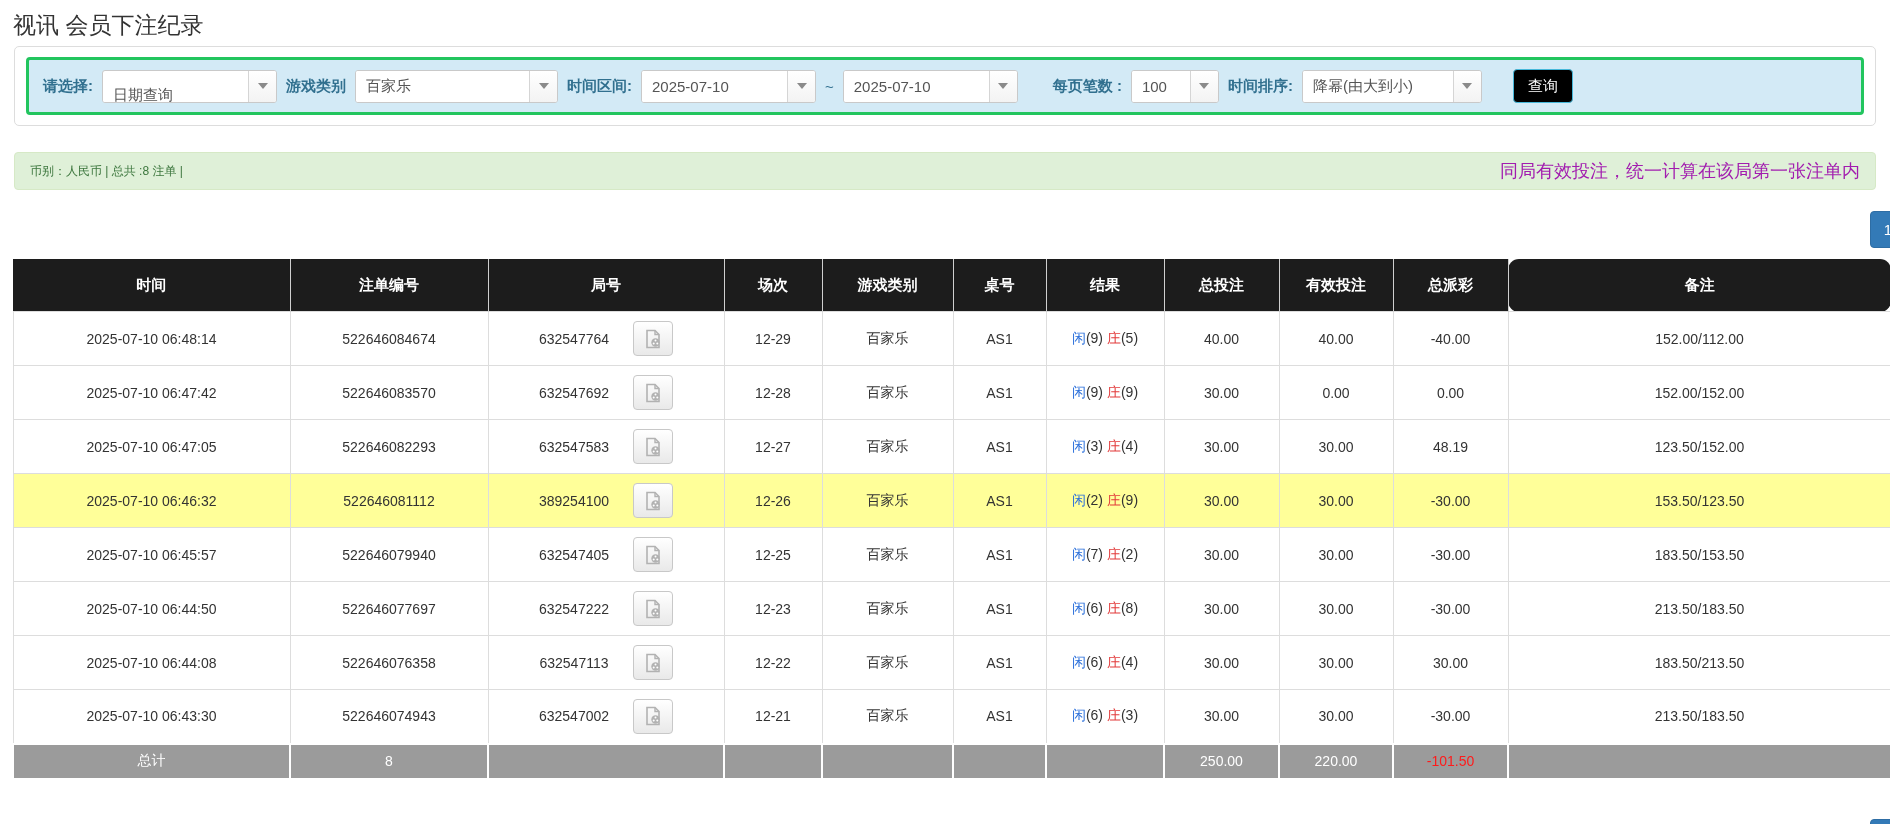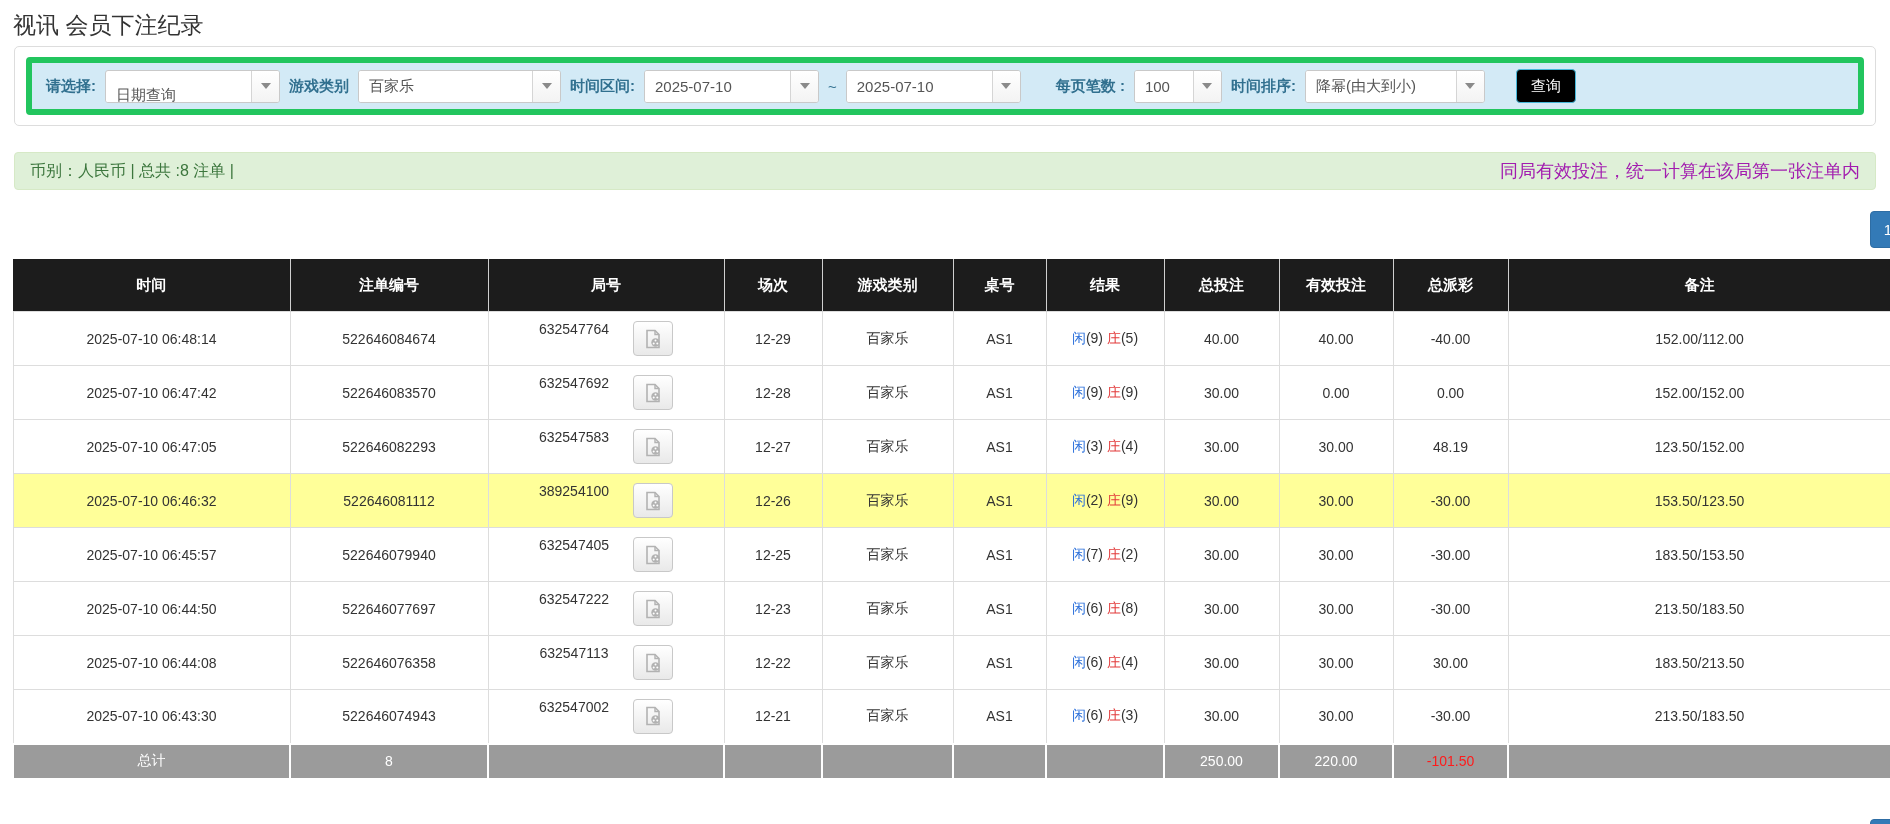--- a/index.html
+++ b/index.html
@@ -10,21 +10,21 @@
   .page-title{
     position:absolute;left:13px;top:10px;font-size:23px;color:#333;font-weight:400;
   }
   
   .filter-outer{
     position:absolute;left:14px;top:46px;width:1862px;height:80px;
     border:1px solid #ddd;border-radius:5px;background:#fff;box-sizing:border-box;
   }
   .filter-bar{
     position:absolute;left:11px;top:10px;right:11px;bottom:10px;
-    background:#d3eaf6;border:6px solid #22c55e;border-radius:4px;
+    background:#d3eaf6;border:3px solid #22c55e;border-radius:4px;
     display:flex;align-items:center;padding:0 14px;gap:9px;box-sizing:border-box;
     white-space:nowrap;
   }
   .f-label{font-weight:bold;color:#31708f;font-size:15px;}
   .tilde{color:#31708f;font-size:15px;}
   .combobox{
     display:inline-flex;height:33px;background:#fff;border:1px solid #c9c9c9;
     border-radius:3px;overflow:hidden;box-sizing:border-box;flex:0 0 auto;
   }
   .cb-input{
@@ -43,50 +43,50 @@
     height:34px;padding:0 14px;background:#000000;border:1px solid #46b8da;
     border-radius:4px;color:#fff;font-size:15px;margin-left:22px;cursor:pointer;
     font-family:inherit;
   }
   
   .summary-bar{
     position:absolute;left:14px;top:152px;width:1862px;height:38px;
     background:#dff0d8;border:1px solid #d6e9c6;border-radius:4px;box-sizing:border-box;
     display:flex;align-items:center;justify-content:space-between;padding:0 15px;
   }
-  .summary-left{color:#3c763d;font-size:16px;}
+  .summary-left{color:#3c763d;font-size:12px;}
   .summary-right{color:#a21caf;font-size:18px;}
   
   .page-btn{
     position:absolute;width:36px;height:37px;background:#337ab7;border:1px solid #2e6da4;
     border-radius:4px;color:#fff;font-size:15px;display:flex;align-items:center;
     justify-content:center;box-sizing:border-box;cursor:pointer;
   }
   .page-btn.top{right:-16px;top:211px;}
   .page-btn.bottom{right:-16px;top:819px;}
   
   table.bets{
     position:absolute;left:12px;top:259px;width:1878px;
     border-collapse:collapse;table-layout:fixed;
   }
   table.bets thead th{
     background:#1c1c1c;color:#fff;font-weight:bold;font-size:15px;height:36px;
     border-right:1px solid #cfcfcf;padding:8px;text-align:center;
   }
-  table.bets thead th:last-child{border-right:none;}
+  table.bets thead th:last-child{border-right:none;border-radius:11px;}
   table.bets tbody td{
     height:54px;border:1px solid #ddd;text-align:center;font-size:14px;color:#333;
     background:#fff;padding:0 4px;box-sizing:border-box;
   }
   table.bets tbody tr.highlight td{background:#ffff99;}
   .blue{color:#2a6fdb;}
   .neg{color:#e60000;}
   .p-label{color:#2a6fdb;}
   .b-label{color:#e23b3b;}
-  .round-wrap{display:inline-flex;gap:24px;vertical-align:middle;}
+  .round-wrap{display:inline-flex;align-items:center;gap:24px;vertical-align:middle;}
   .video-btn{
     width:38px;height:33px;border:1px solid #c8c8c8;border-radius:4px;
     background:linear-gradient(#ffffff,#e9e9e9);display:inline-flex;align-items:center;
     justify-content:center;cursor:pointer;
   }
   table.bets tfoot td{
     background:#9b9b9b;color:#fff;height:33px;border:2px solid #fff;
     font-size:14px;text-align:center;padding:0;
   }
   table.bets tfoot td.neg{color:#ff1a1a;}

